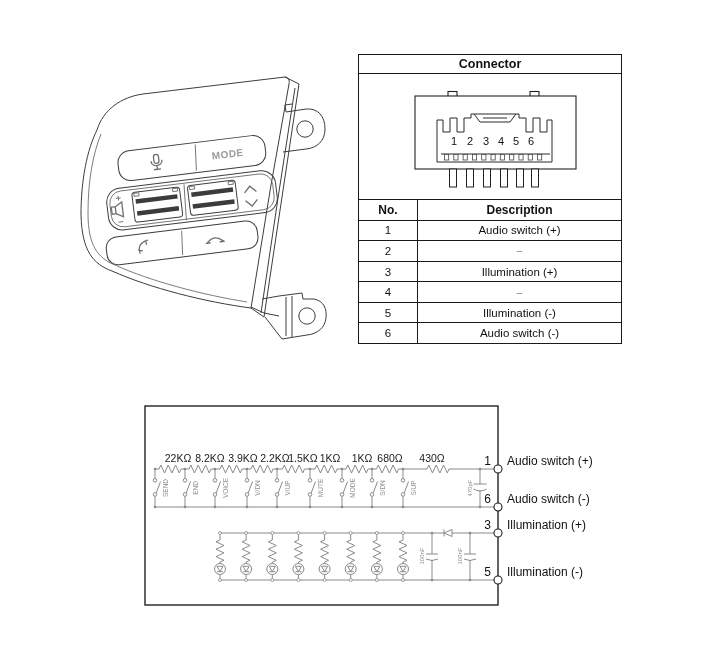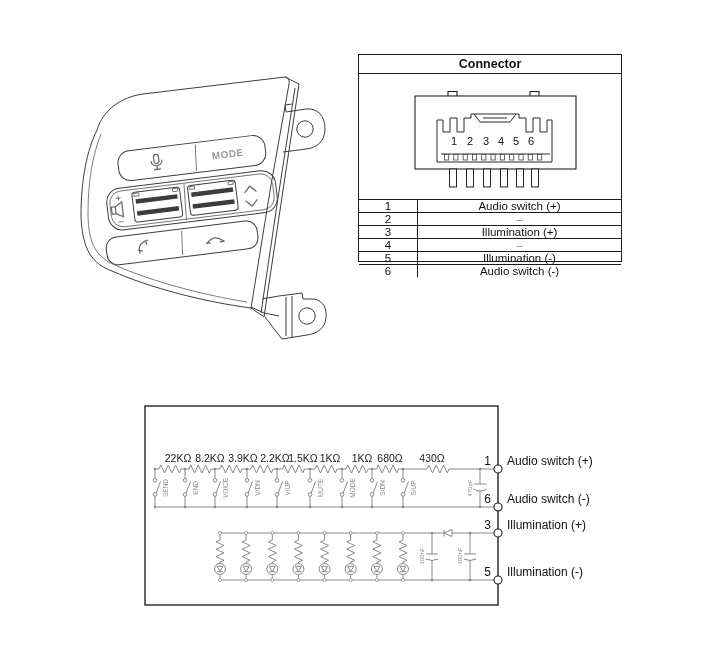--- a/index.html
+++ b/index.html
@@ -1,21 +1,21 @@
 <!DOCTYPE html>
 <html><head>
 <meta charset="utf-8">
 <style>
   html,body{margin:0;padding:0;background:#fff;}
   #screen{position:relative;width:701px;height:661px;background:#fff;overflow:hidden;
           font-family:"Liberation Sans","DejaVu Sans",sans-serif;color:#111;}
   .abs{position:absolute;}
 
   
-  #connector-panel{left:358px;top:54px;width:264px;height:208px;border:1.5px solid #1a1a1a;
+  #connector-panel{left:358px;top:54px;width:264px;height:290px;border:1.5px solid #1a1a1a;
                    box-sizing:border-box;display:flex;flex-direction:column;background:#fff;}
   .conn-title{height:18px;line-height:18px;text-align:center;font-weight:bold;font-size:12.5px;
               border-bottom:1.2px solid #1a1a1a;}
   .conn-drawing{height:125px;border-bottom:1.2px solid #1a1a1a;position:relative;}
   .conn-table{flex:1;display:flex;flex-direction:column;}
   .trow{display:flex;border-bottom:1px solid #1a1a1a;align-items:center;flex:1;}
   .trow:last-child{border-bottom:none;}
   .trow .c1{width:58px;text-align:center;border-right:1px solid #1a1a1a;align-self:stretch;
             display:flex;align-items:center;justify-content:center;}
   .trow .c2{flex:1;text-align:center;}
@@ -148,20 +148,24 @@
             <rect x="107.5" y="95" width="7" height="18"></rect>
           <rect x="124.5" y="95" width="7" height="18"></rect>
             <rect x="141.5" y="95" width="7" height="18"></rect>
           <rect x="157.5" y="95" width="7" height="18"></rect>
             <rect x="172.5" y="95" width="7" height="18"></rect>
         </g>
       </svg>
     </div>
 
     <div class="conn-table">
+      <div class="trow thead">
+        <div class="c1">No.</div>
+        <div class="c2">Description</div>
+      </div>
       <div class="trow tdata">
         <div class="c1">1</div>
         <div class="c2">Audio switch (+)</div>
       </div>
       <div class="trow tdata">
         <div class="c1">2</div>
         <div class="c2 dash">–</div>
       </div>
       <div class="trow tdata">
         <div class="c1">3</div>

